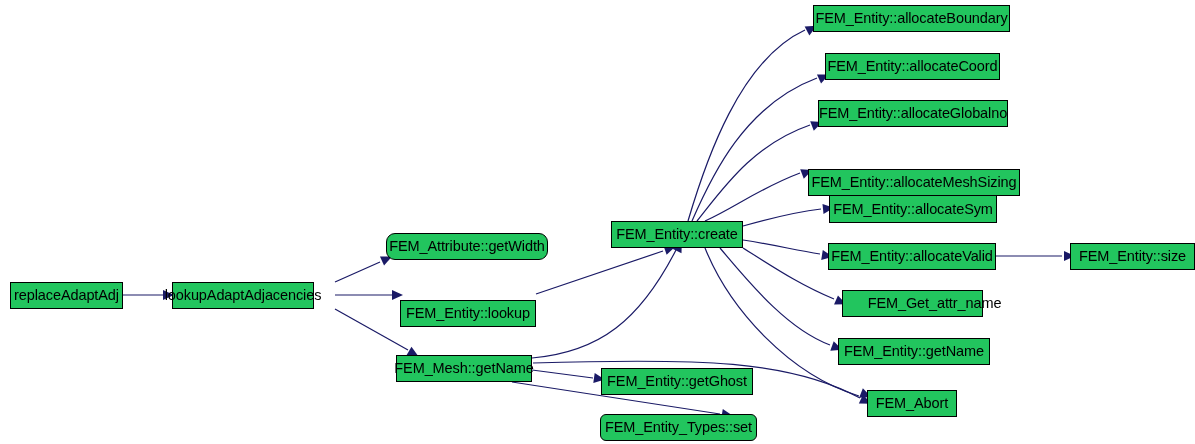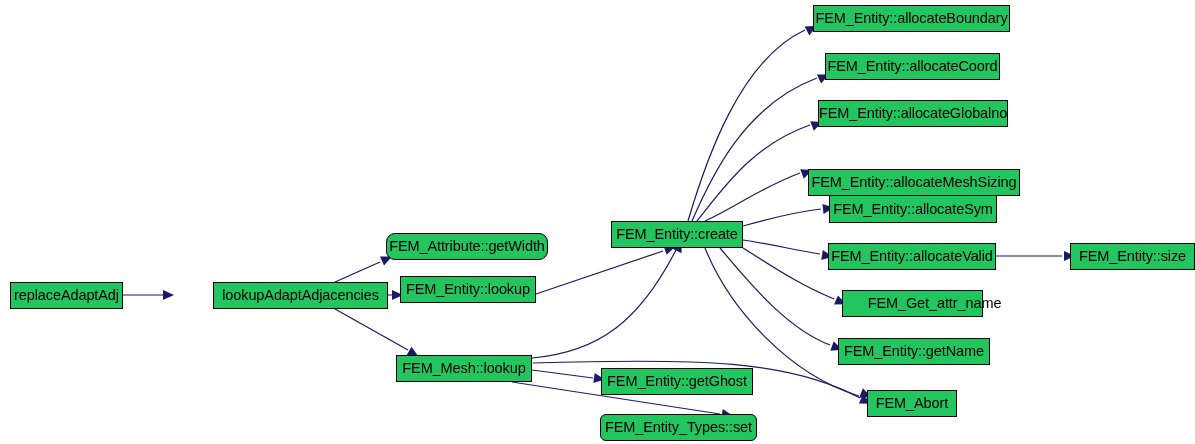--- a/index.html
+++ b/index.html
@@ -90,31 +90,31 @@
       <polygon points="0,-5 11,0 0,5" fill="#1a1a66" transform="translate(823,209) rotate(-6)"></polygon>
       <polygon points="0,-5 11,0 0,5" fill="#1a1a66" transform="translate(822,255) rotate(9)"></polygon>
       <polygon points="0,-5 11,0 0,5" fill="#1a1a66" transform="translate(836,300) rotate(23)"></polygon>
       <polygon points="0,-5 11,0 0,5" fill="#1a1a66" transform="translate(832,346) rotate(20)"></polygon>
       <polygon points="0,-5 11,0 0,5" fill="#1a1a66" transform="translate(1064,256) rotate(0)"></polygon>
     </svg>
   <div id="node-layer">
       <div class="node current" style="left: 10px; top: 282px; width: 113px; height: 27px;">
         <span class="node-label">replaceAdaptAdj</span>
       </div>
-      <div class="node" style="left: 172px; top: 282px; width: 175px; height: 27px; margin-left: 41px;">
+      <div class="node" style="left: 172px; top: 282px; width: 142px; height: 27px;">
         <span class="node-label">lookupAdaptAdjacencies</span>
       </div>
       <div class="node" style="left: 386px; top: 233px; width: 162px; height: 27px; border-radius: 9px;">
         <span class="node-label">FEM_Attribute::getWidth</span>
       </div>
-      <div class="node" style="left: 400px; top: 276px; width: 136px; height: 27px;">
+      <div class="node" style="left: 400px; top: 300px; width: 136px; height: 27px;">
         <span class="node-label">FEM_Entity::lookup</span>
       </div>
       <div class="node" style="left: 396px; top: 355px; width: 136px; height: 27px;">
-        <span class="node-label">FEM_Mesh::lookup</span>
+        <span class="node-label">FEM_Mesh::getName</span>
       </div>
       <div class="node" style="left: 601px; top: 368px; width: 152px; height: 27px;">
         <span class="node-label">FEM_Entity::getGhost</span>
       </div>
       <div class="node" style="left: 600px; top: 414px; width: 157px; height: 27px; border-radius: 6px;">
         <span class="node-label">FEM_Entity_Types::set</span>
       </div>
       <div class="node" style="left: 611px; top: 221px; width: 132px; height: 27px;">
         <span class="node-label">FEM_Entity::create</span>
       </div>

